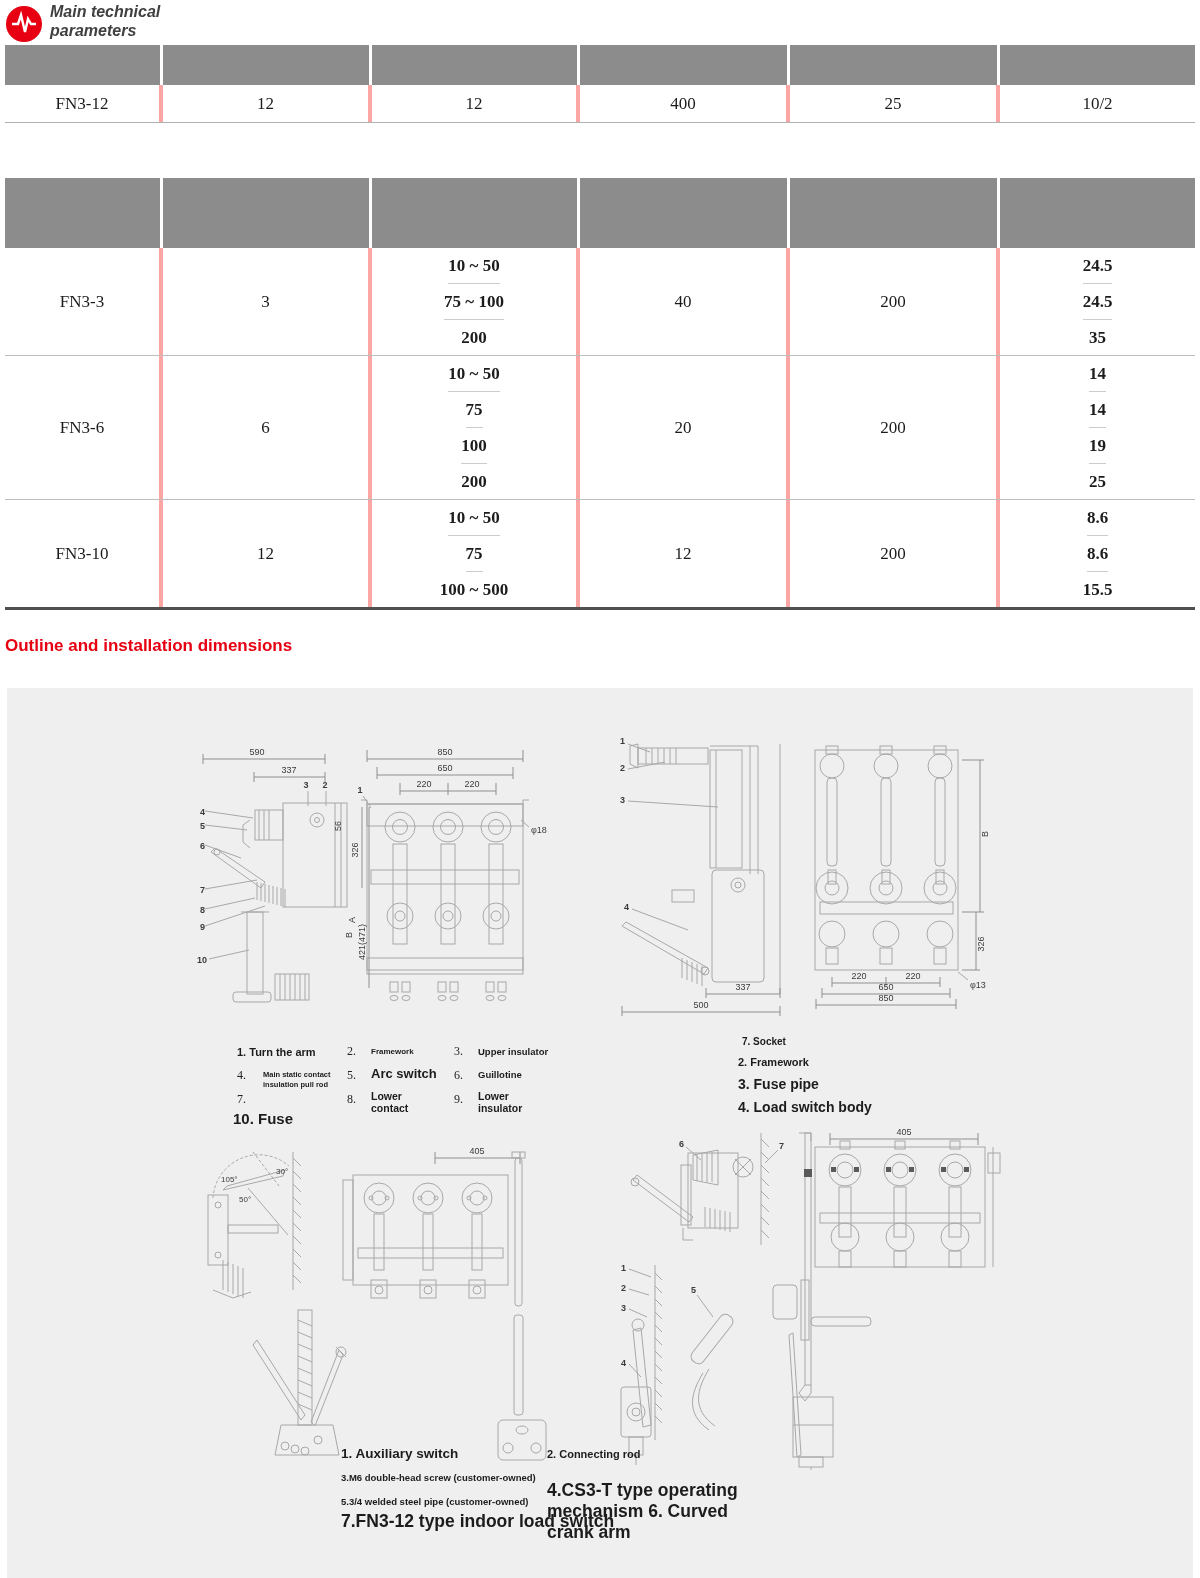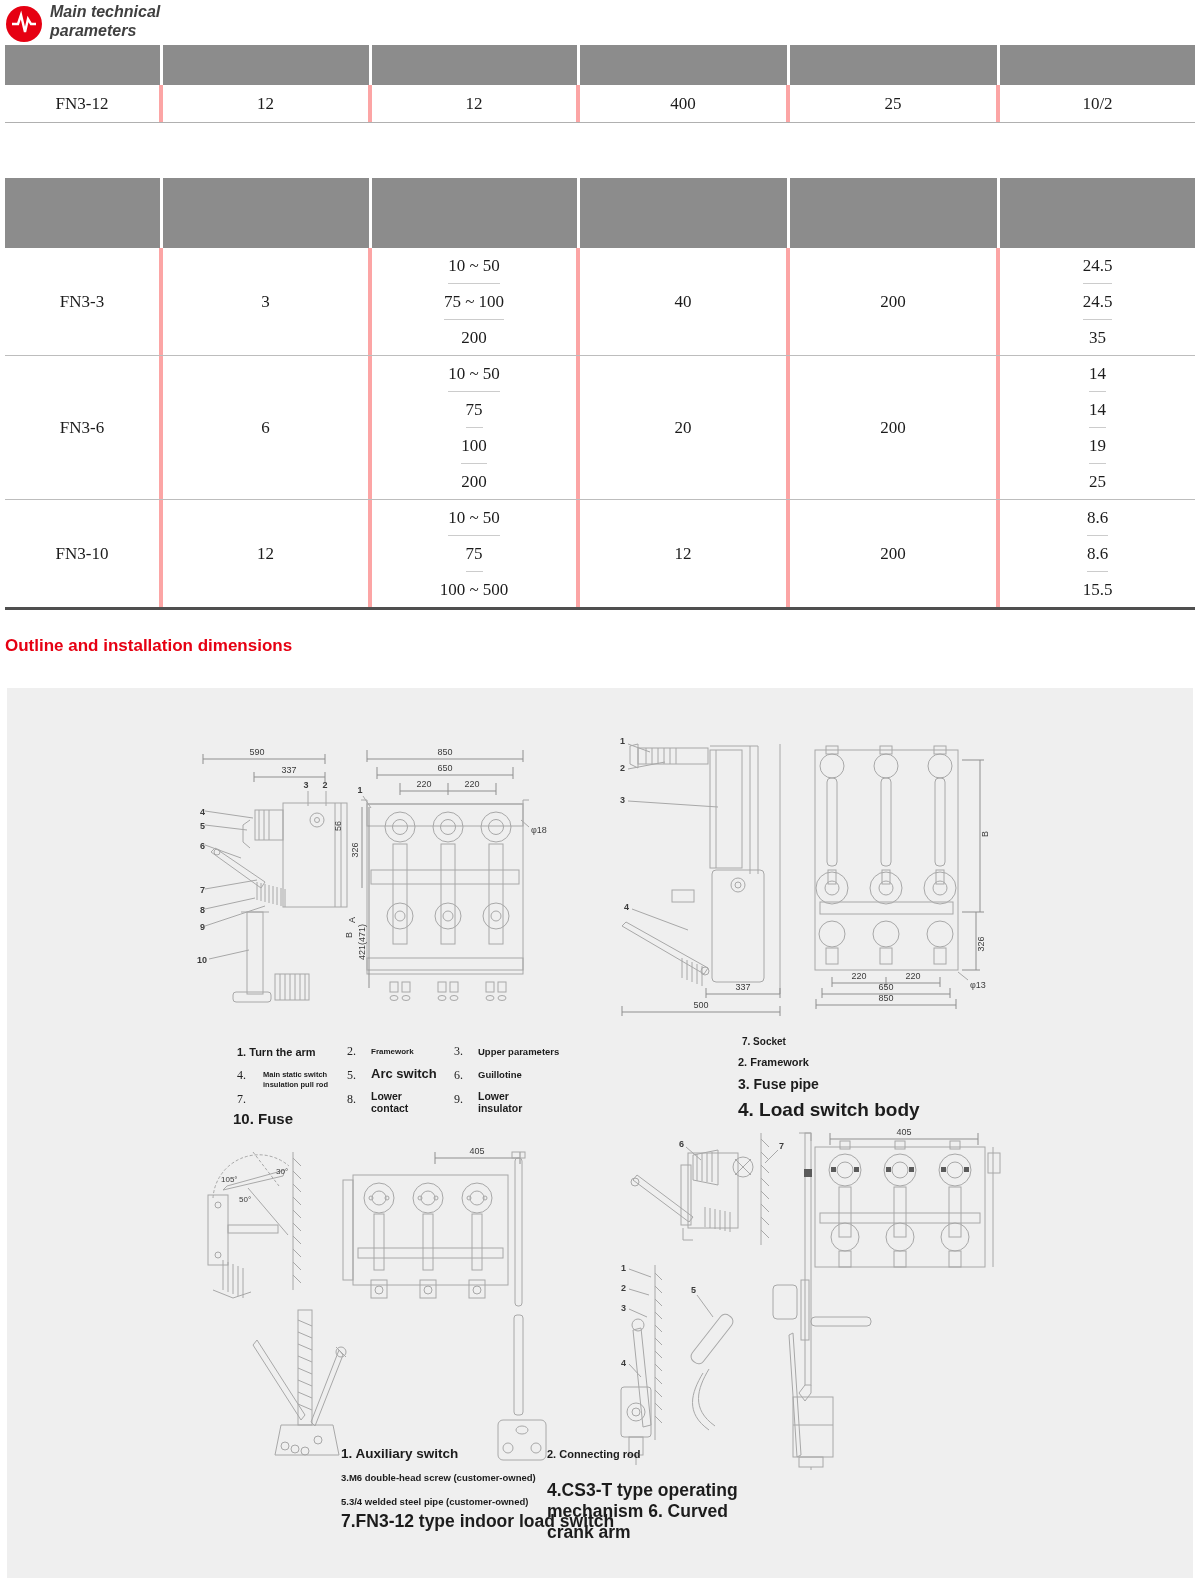--- a/index.html
+++ b/index.html
@@ -23,21 +23,21 @@
   .w1{width:158px;}.w2{width:209px;}.w3{width:208px;}.w4{width:210px;}.w5{width:210px;}.w6{width:195px;text-align:right;}
   #t1{top:45px;}
   #t1 .th{height:40px;}
   #t1 .body{border-bottom:1px solid #b0b0b0;}
   #t1 .td{height:37px;}
   #t2{top:178px;border-bottom:3px solid #4f4f4f;}
   #t2 .th{height:70px;}
   .grp{display:flex;}
   .grp + .grp{border-top:1px solid #bdbdbd;}
   .subs{display:flex;flex-direction:column;padding:0;}
-  .sub{flex:1;display:flex;align-items:center;justify-content:center;border-bottom:1px solid #cccccc;}
+  .sub{flex:1;display:flex;align-items:center;justify-content:center;border-bottom:1px solid #cccccc;font-weight:bold;}
   .sub:last-child{border-bottom:none;}
   .h3r{height:107px;}.h4r{height:143px;}
 
   
   .sec-title{left:5px;top:636px;color:#e60012;font-size:17px;font-weight:bold;}
   .panel{left:7px;top:688px;width:1186px;height:890px;background:#efefef;}
 
   
   svg line,svg path,svg rect,svg circle,svg ellipse,svg polygon,svg polyline
     {fill:none;stroke:#a8a8a8;stroke-width:1;}
@@ -351,45 +351,45 @@
       <text x="303" y="257" text-anchor="middle">220</text>
       <text x="276" y="268" text-anchor="middle">650</text>
       <text x="276" y="279" text-anchor="middle">850</text>
       <text x="360" y="266">φ13</text>
     </g>
   </svg>
 
   <div class="abs plist" style="left:222px;top:350px;width:360px;height:95px">
     <span class="it" style="left:8px;top:8px;font-size:11px">1. Turn the arm</span>
     <span class="no" style="left:8px;top:30px">4.</span>
-    <span class="it pre" style="left:34px;top:32px;font-size:7.5px;line-height:10px">Main static switch
+    <span class="it pre" style="left:34px;top:32px;font-size:7.5px;line-height:10px">Main static contact
 insulation pull rod</span>
     <span class="no" style="left:8px;top:54px">7.</span>
     <span class="it" style="left:4px;top:72px;font-size:15px">10. Fuse</span>
     <span class="no" style="left:118px;top:6px">2.</span>
     <span class="it" style="left:142px;top:9px;font-size:8px">Framework</span>
     <span class="no" style="left:118px;top:30px">5.</span>
     <span class="it" style="left:142px;top:28px;font-size:13px">Arc switch</span>
     <span class="no" style="left:118px;top:54px">8.</span>
     <span class="it pre" style="left:142px;top:52px;font-size:10.5px;line-height:12px">Lower
 contact</span>
     <span class="no" style="left:225px;top:6px">3.</span>
-    <span class="it" style="left:249px;top:8px;font-size:9.5px">Upper parameters</span>
+    <span class="it" style="left:249px;top:8px;font-size:9.5px">Upper insulator</span>
     <span class="no" style="left:225px;top:30px">6.</span>
     <span class="it" style="left:249px;top:31px;font-size:9.5px">Guillotine</span>
     <span class="no" style="left:225px;top:54px">9.</span>
     <span class="it pre" style="left:249px;top:52px;font-size:10.5px;line-height:12px">Lower
 insulator</span>
   </div>
 
   <div id="parts-right" class="abs" style="left:731px;top:348px;width:220px">
     <div style="font-size:10px;margin:0 0 9px 4px">7. Socket</div>
     <div style="font-size:11px;margin:0 0 8px 0">2. Framework</div>
     <div style="font-size:14px;margin:0 0 7px 0">3. Fuse pipe</div>
-    <div style="font-size:19px">4. Load switch body</div>
+    <div style="font-size:14px">4. Load switch body</div>
   </div>
 
   <svg class="abs" style="left:186px;top:452px" width="355" height="325" viewBox="0 0 355 325">
     <g>
       <line x1="100" y1="12" x2="100" y2="150"></line>
       <path d="M100 18 l8 8 M100 31 l8 8 M100 44 l8 8 M100 57 l8 8 M100 70 l8 8 M100 83 l8 8 M100 96 l8 8 M100 109 l8 8 M100 122 l8 8 M100 135 l8 8"></path>
       <path class="dsh" d="M20 58 A46 46 0 0 1 96 26"></path>
       <line class="dsh" x1="60" y1="12" x2="86" y2="46"></line>
       <rect x="15" y="55" width="20" height="70"></rect>
       <circle cx="25" cy="65" r="3"></circle>

